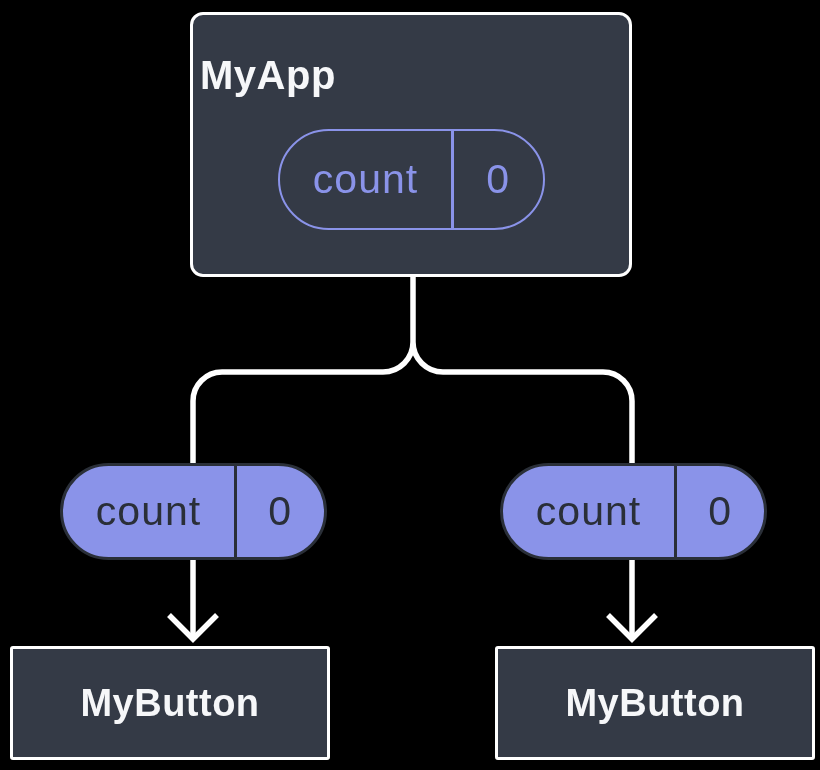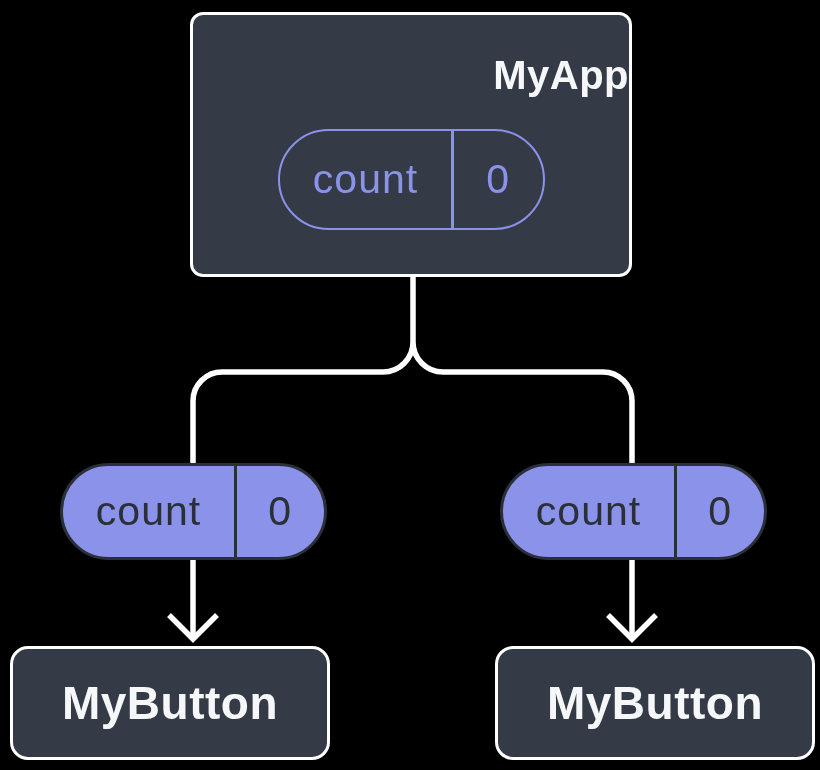--- a/index.html
+++ b/index.html
@@ -38,25 +38,26 @@
     border:3.5px solid var(--node-border);
     border-radius:13px;
     color:var(--node-text);
   }
   .node-root{
     left:190px;top:12px;width:442px;height:265px;
   }
   .node-title{
     position:absolute;
     left:0;right:0;top:38px;
-    text-align:right;
+    text-align:left;
     font-size:40px;
     font-weight:bold;
     letter-spacing:0.5px;
     color:var(--node-text);
+    padding-left:7px;
   }
   .pill{
     display:flex;
     align-items:stretch;
     border-radius:52px;
     overflow:hidden;
   }
   .pill .cell{
     display:flex;align-items:center;justify-content:center;
     font-size:41px;
@@ -79,22 +80,22 @@
     background:var(--accent);
     border:3px solid var(--pill-dark);
     color:var(--pill-dark);
   }
   .prop-pill .divider{width:2.5px;background:var(--pill-dark);}
   .prop-pill-left{left:60px;top:463px;}
   .prop-pill-right{left:500px;top:463px;}
   .node-child{
     width:320px;height:114px;
     display:flex;align-items:center;justify-content:center;
-    font-size:46px;font-weight:bold;letter-spacing:0.5px;
-    border-radius:18px;
+    font-size:38px;font-weight:bold;letter-spacing:0.5px;
+    border-radius:3px;
   }
   .node-child-left{left:10px;top:646px;position:absolute;}
   .node-child-right{left:495px;top:646px;position:absolute;}
 </style>
 </head>
 <body>
 
 <div class="canvas">
 
   <svg class="connector-svg" viewBox="0 0 820 770" xmlns="http://www.w3.org/2000/svg">

